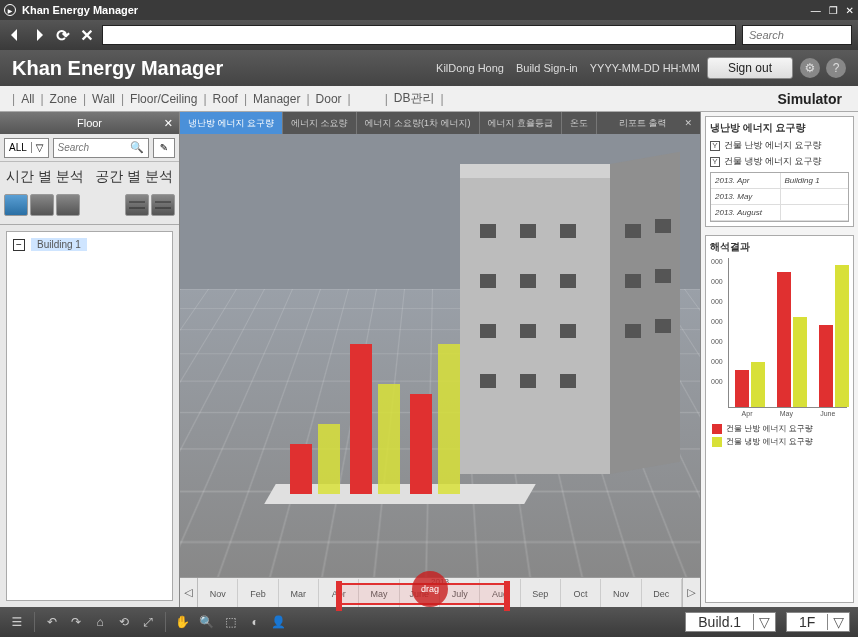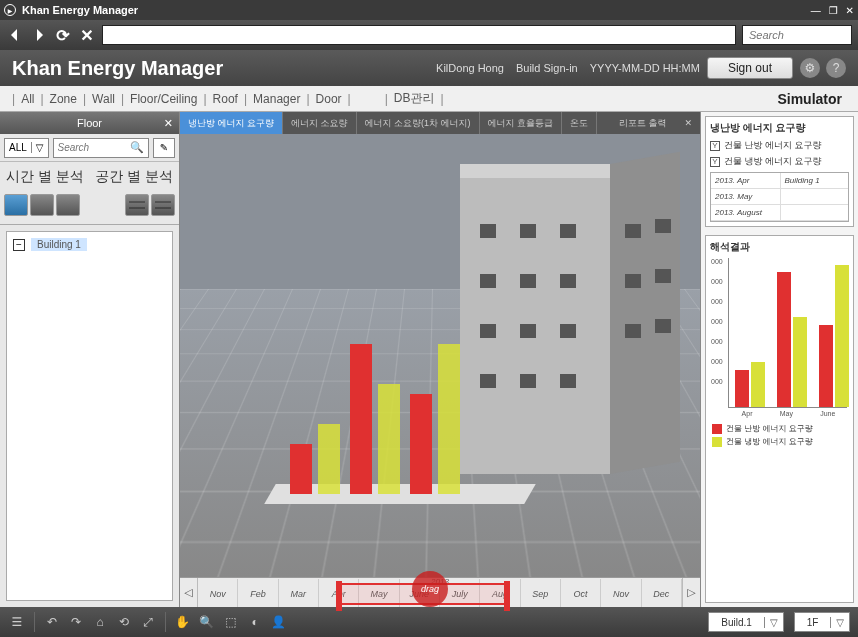--- a/index.html
+++ b/index.html
@@ -81,21 +81,21 @@
 .bars3d { position: absolute; left: 110px; top: 200px; width: 200px; height: 160px; }
 .bar3d { position: absolute; bottom: 0; width: 22px; }
 .bar3d.red { background: #e03030; }
 .bar3d.yel { background: #d8e038; opacity: .85; }
 .bars3d .base { position: absolute; bottom: -10px; left: -20px; width: 260px; height: 20px; background: #e0e0e0; transform: skewX(-30deg); }
 
 
 .timeline { height: 30px; background: #eaeaea; border-top: 1px solid #999; display: flex; align-items: center; position: relative; }
 .timeline .nav { width: 18px; height: 100%; display: flex; align-items: center; justify-content: center; color: #555; cursor: pointer; border-right: 1px solid #bbb; }
 .timeline .nav.r { border-left: 1px solid #bbb; border-right: none; }
-.timeline .months { flex: 1; display: flex; position: relative; font-style: italic; }
+.timeline .months { flex: 1; display: flex; position: relative; }
 .timeline .yr { position: absolute; top: -2px; left: 0; right: 0; text-align: center; font-size: 8px; color: #666; }
 .timeline .m { flex: 1; text-align: center; font-size: 9px; color: #555; border-right: 1px solid #ccc; padding-top: 10px; height: 28px; }
 .timeline .range { position: absolute; left: 140px; top: 4px; width: 170px; height: 22px; border: 2px solid #e03030; background: rgba(255,120,120,.15); pointer-events: none; }
 .timeline .range::before, .timeline .range::after { content: ""; position: absolute; top: -4px; width: 6px; height: 30px; background: #e03030; }
 .timeline .range::before { left: -4px; } .timeline .range::after { right: -4px; }
 .drag { position: absolute; left: 214px; top: -8px; width: 36px; height: 36px; border-radius: 50%; background: rgba(200,30,30,.8); color: #fff; display: flex; align-items: center; justify-content: center; font-size: 9px; pointer-events: none; }
 
 
 .rside { width: 158px; background: #f4f4f4; border-left: 1px solid #888; display: flex; flex-direction: column; font-size: 9px; }
 .rside .panel { margin: 4px; border: 1px solid #aaa; background: #fff; padding: 4px; }
@@ -112,21 +112,21 @@
 .rside .legend { margin: 6px 2px; }
 .rside .legend .li { display: flex; align-items: center; gap: 4px; font-size: 8px; color: #333; margin: 2px 0; }
 .rside .legend .sw { width: 10px; height: 10px; }
 .rside .cbar { position: absolute; bottom: 0; width: 14px; }
 
 
 .bottom { height: 30px; background: linear-gradient(#555,#3a3a3a); display: flex; align-items: center; padding: 0 8px; gap: 6px; }
 .bottom .ico { width: 18px; height: 18px; color: #ccc; display: flex; align-items: center; justify-content: center; font-size: 12px; cursor: pointer; }
 .bottom .divider { width: 1px; height: 20px; background: #666; margin: 0 2px; }
 .bottom .sp { flex: 1; }
-.bottom .sel { display: flex; align-items: center; border: 1px solid #888; background: #fff; height: 20px; font-size: 10px; margin-left: 4px; justify-content: center; }
+.bottom .sel { display: flex; align-items: center; border: 1px solid #888; background: #fff; height: 20px; font-size: 14px; margin-left: 4px; justify-content: center; }
 .bottom .sel .t { padding: 0 12px; color: #333; }
 .bottom .sel .d { border-left: 1px solid #888; padding: 0 5px; color: #555; }
 </style>
 </head>
 <body>
 
 <div class="titlebar">
   <div class="logo"></div>
   <div class="title">Khan Energy Manager</div>
   <div class="spacer"></div>

